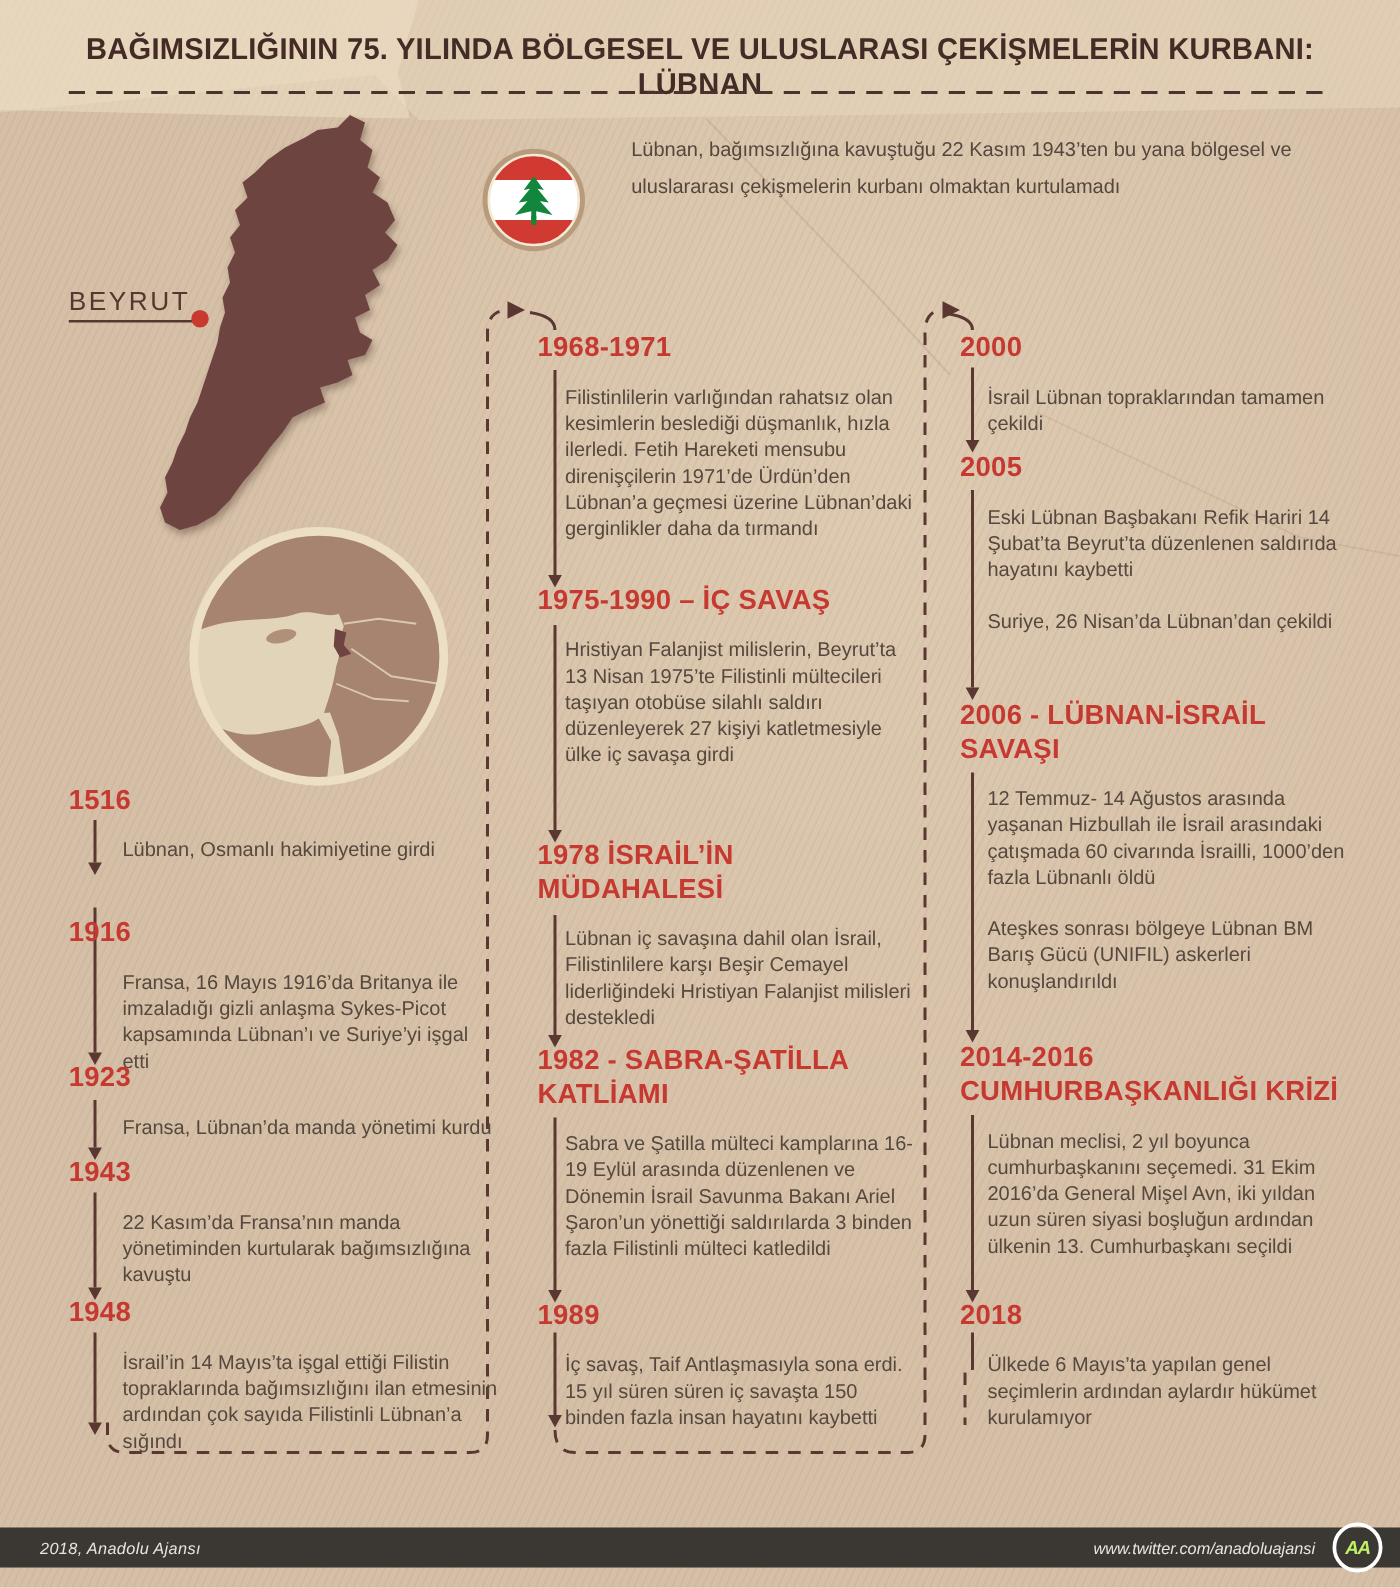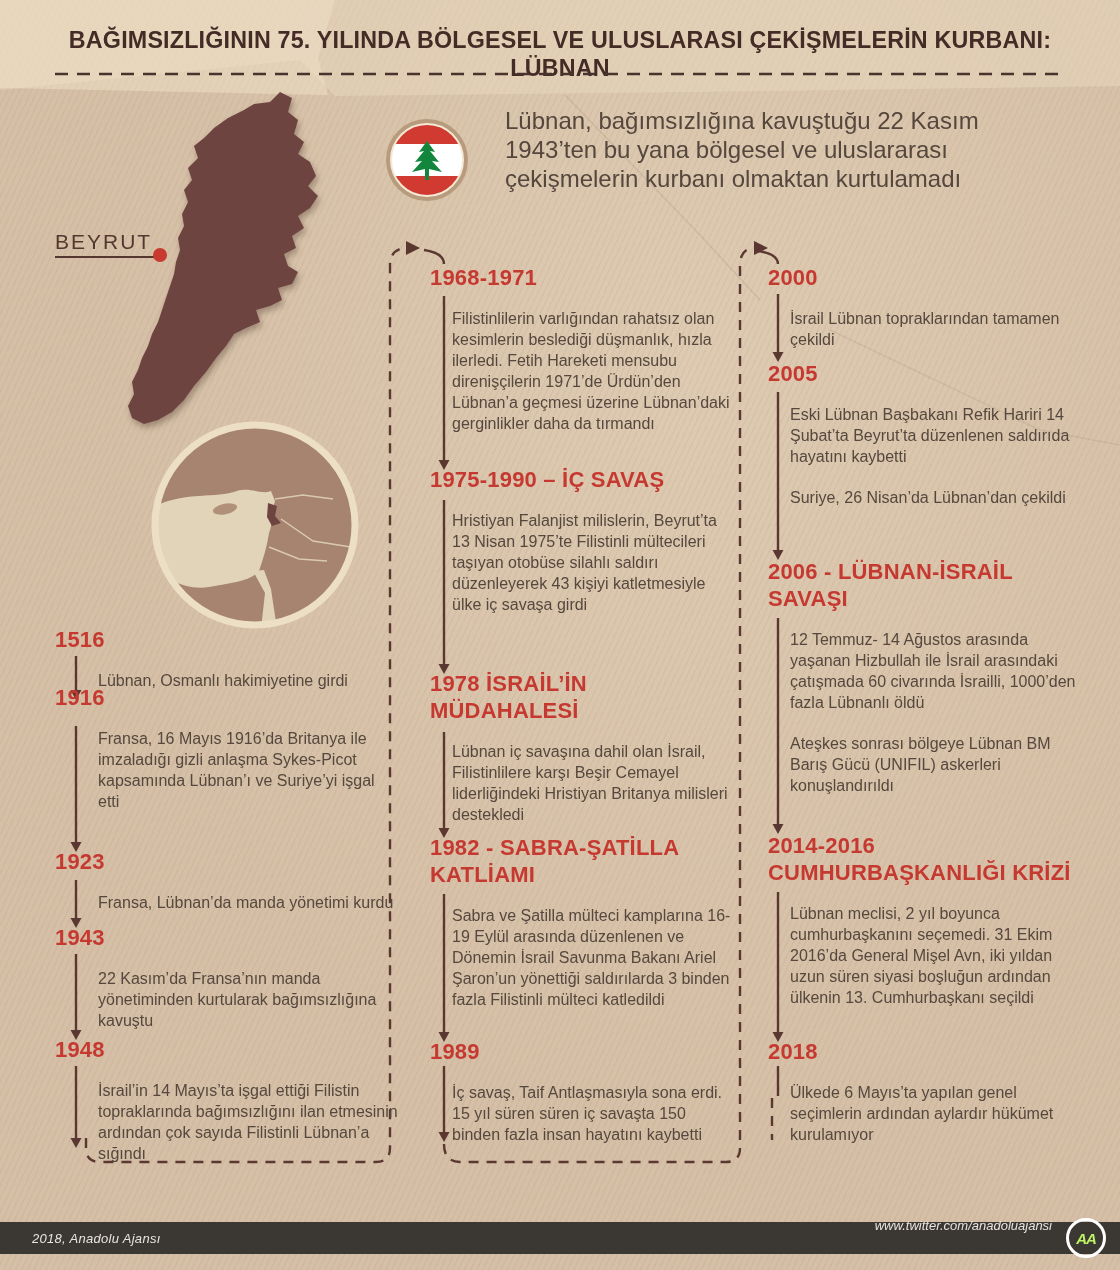--- a/index.html
+++ b/index.html
@@ -18,21 +18,21 @@
     clip-path:polygon(0 0,1120px 0,1120px 86px,690px 92px,335px 96px,300px 60px,0 90px);}
   .patch-left{left:0;top:0;width:335px;height:95px;background:rgba(240,226,200,0.5);
     clip-path:polygon(0 0,335px 0,318px 58px,328px 95px,0 88px);}
   .title{
     position:absolute;left:0;top:26px;width:1120px;text-align:center;
     font-size:24px;font-weight:bold;color:#452b26;letter-spacing:0.2px;
     transform:scaleX(0.97);
   }
   .intro{
     position:absolute;left:505px;top:106px;width:572px;
-    font-size:24px;line-height:29px;color:#55473d;font-weight:500;
+    font-size:16px;line-height:29px;color:#55473d;font-weight:500;
   }
   .beyrut-label{
     position:absolute;left:55px;top:230px;
     font-size:21px;letter-spacing:2px;color:#54382f;font-weight:500;
   }
   .map-country-label{
     position:absolute;left:132px;top:178px;width:260px;
     transform:rotate(-52deg);transform-origin:50% 50%;
     font-size:31px;letter-spacing:15px;color:rgba(225,196,167,0.42);font-weight:400;
   }
@@ -49,21 +49,21 @@
   .col-mid .body, .col-right .body{margin-left:22px;}
   .overlay{position:absolute;left:0;top:0;z-index:2;pointer-events:none;}
   .gfx{position:absolute;z-index:1;}
   .footer{
     position:absolute;left:0;top:1222px;width:1120px;height:32px;background:#3b3733;z-index:4;
     display:flex;align-items:center;justify-content:space-between;
   }
   .footer-credit{
     margin-left:32px;font-style:italic;font-size:13px;color:#e9e5de;letter-spacing:0.3px;
   }
-  .footer-right{display:flex;margin-right:14px;}
+  .footer-right{display:flex;align-items:center;margin-right:14px;}
   .footer-url{font-style:italic;font-size:13px;color:#e9e5de;margin-right:14px;}
   .aa-logo{
     width:34px;height:34px;border:3px solid #ffffff;border-radius:50%;
     display:flex;align-items:center;justify-content:center;
     color:#bef264;font-weight:bold;font-style:italic;font-size:15px;letter-spacing:-1px;
   }
 </style>
 </head>
 <body>
 
@@ -186,21 +186,21 @@
         <polygon points="772.5,1032 783.5,1032 778,1042"></polygon>
     </g>
   </svg>
 
   <div class="section col-left" style="left:55px;top:626px;width:345px">
     <div class="year">1516</div>
     <div class="body">
         <p>Lübnan, Osmanlı hakimiyetine girdi</p>
       </div>
   </div>
-  <div class="section col-left" style="left:55px;top:684px;width:345px">
+  <div class="section col-left" style="left:55px;top:732px;width:345px">
     <div class="year">1916</div>
     <div class="body">
         <p>Fransa, 16 Mayıs 1916’da Britanya ile imzaladığı gizli anlaşma Sykes-Picot kapsamında Lübnan’ı ve Suriye’yi işgal etti</p>
       </div>
   </div>
   <div class="section col-left" style="left:55px;top:848px;width:345px">
     <div class="year">1923</div>
     <div class="body">
         <p>Fransa, Lübnan’da manda yönetimi kurdu</p>
       </div>
@@ -220,27 +220,27 @@
 
   <div class="section col-mid" style="left:430px;top:264px;width:308px">
     <div class="year">1968-1971</div>
     <div class="body">
         <p>Filistinlilerin varlığından rahatsız olan kesimlerin beslediği düşmanlık, hızla ilerledi. Fetih Hareketi mensubu direnişçilerin 1971’de Ürdün’den Lübnan’a geçmesi üzerine Lübnan’daki gerginlikler daha da tırmandı</p>
       </div>
   </div>
   <div class="section col-mid" style="left:430px;top:466px;width:308px">
     <div class="year">1975-1990 – İÇ SAVAŞ</div>
     <div class="body">
-        <p>Hristiyan Falanjist milislerin, Beyrut’ta 13 Nisan 1975’te Filistinli mültecileri taşıyan otobüse silahlı saldırı düzenleyerek 43 kişiyi katletmesiyle ülke iç savaşa girdi</p>
+        <p>Hristiyan Falanjist milislerin, Beyrut’ta 13 Nisan 1975’te Filistinli mültecileri taşıyan otobüse silahlı saldırı düzenleyerek 27 kişiyi katletmesiyle ülke iç savaşa girdi</p>
       </div>
   </div>
   <div class="section col-mid" style="left:430px;top:670px;width:308px">
     <div class="year">1978 İSRAİL’İN MÜDAHALESİ</div>
     <div class="body">
-        <p>Lübnan iç savaşına dahil olan İsrail, Filistinlilere karşı Beşir Cemayel liderliğindeki Hristiyan Britanya milisleri destekledi</p>
+        <p>Lübnan iç savaşına dahil olan İsrail, Filistinlilere karşı Beşir Cemayel liderliğindeki Hristiyan Falanjist milisleri destekledi</p>
       </div>
   </div>
   <div class="section col-mid" style="left:430px;top:834px;width:308px">
     <div class="year">1982 - SABRA-ŞATİLLA KATLİAMI</div>
     <div class="body">
         <p>Sabra ve Şatilla mülteci kamplarına 16-19 Eylül arasında düzenlenen ve Dönemin İsrail Savunma Bakanı Ariel Şaron’un yönettiği saldırılarda 3 binden fazla Filistinli mülteci katledildi</p>
       </div>
   </div>
   <div class="section col-mid" style="left:430px;top:1038px;width:308px">
     <div class="year">1989</div>

